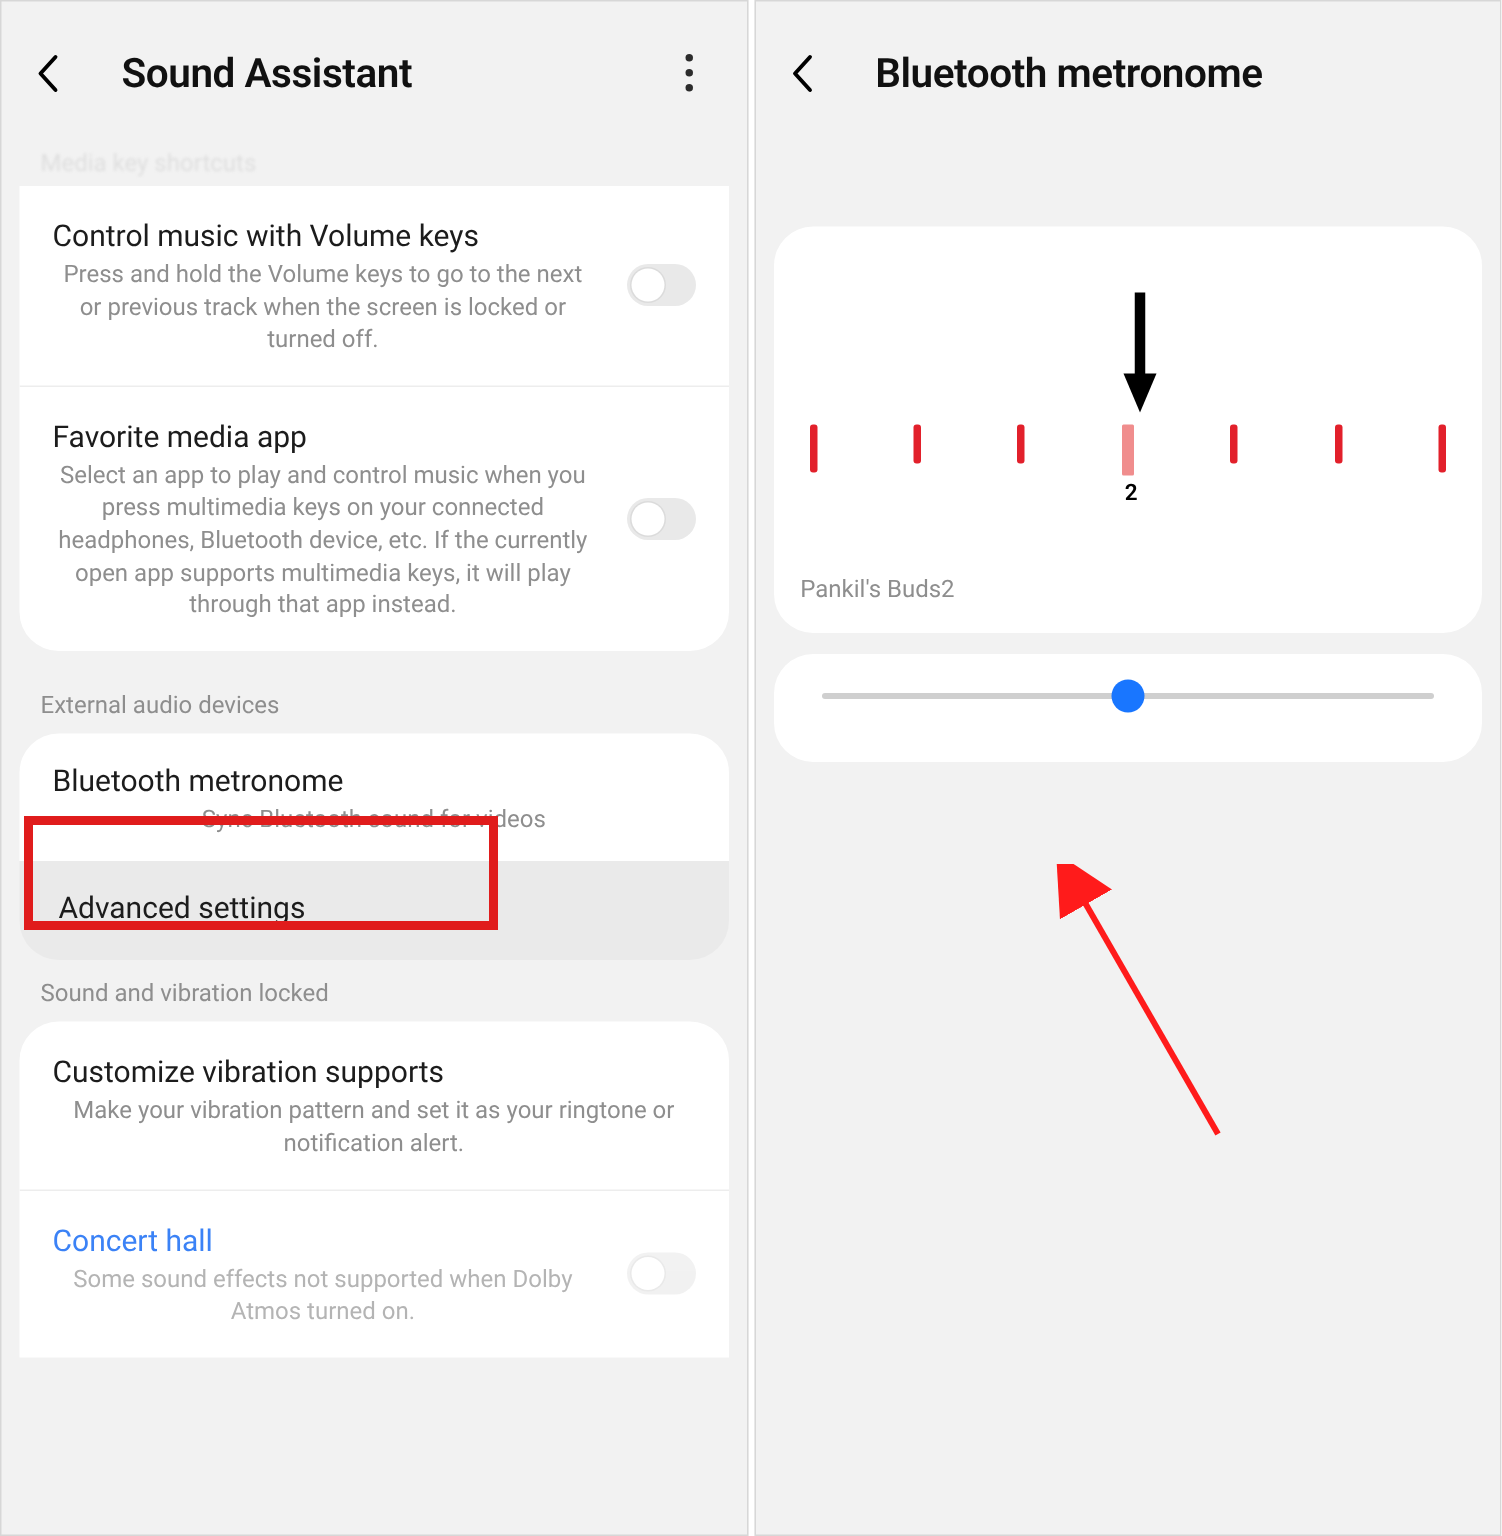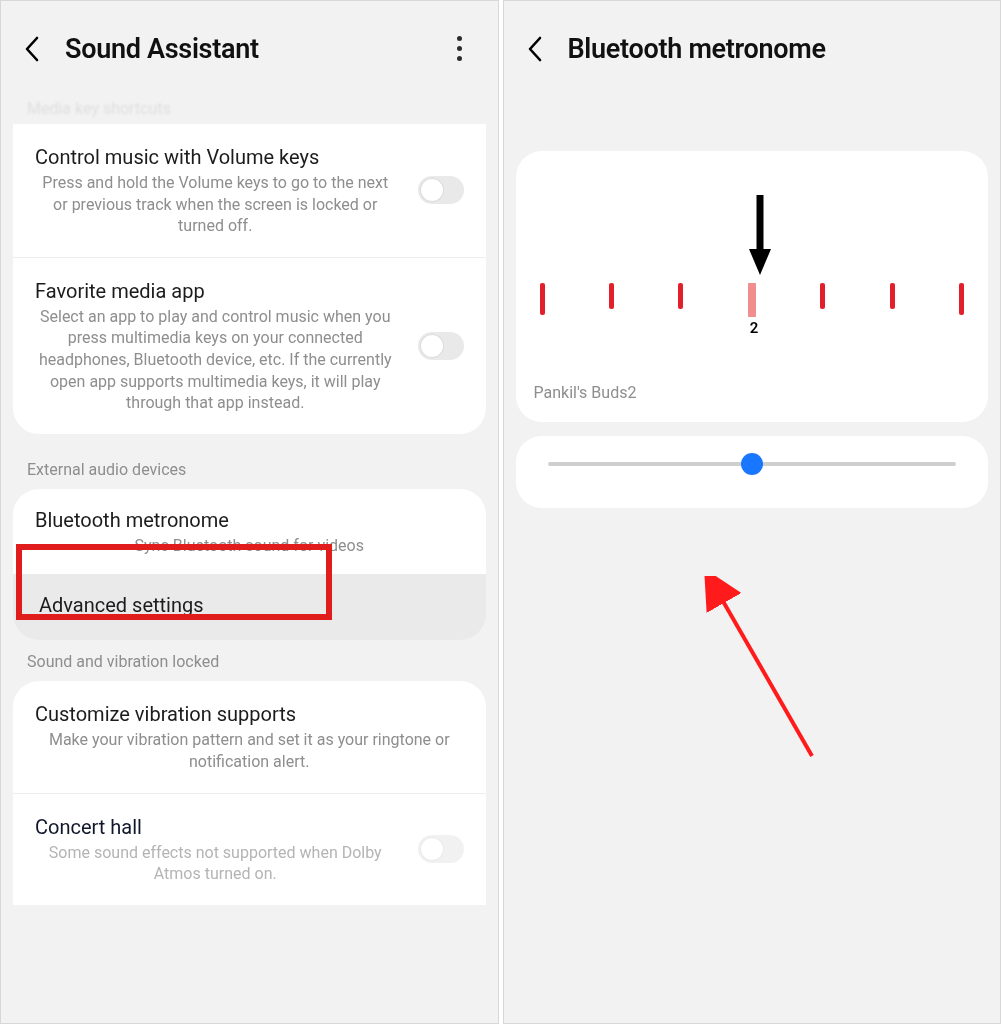--- a/index.html
+++ b/index.html
@@ -37,21 +37,21 @@
     border:1px solid #d7d7d7;
   }
   .phone + .phone{margin-left:4px;}
 
   
   .hdr{
     height:95px;
     display:flex;
     align-items:center;
     padding:0 18px 0 8px;
-    gap:8px;
+    gap:24px;
   }
   .back{
     width:48px;height:48px;
     display:flex;align-items:center;justify-content:center;
     color:#000;
   }
   .title{
     font-size:27px;
     font-weight:600;
     letter-spacing:-0.3px;
@@ -92,21 +92,21 @@
     line-height:1.3;
     color:#1c1c1c;
     margin-bottom:2px;
   }
   .row-sub{
     font-size:16px;
     line-height:1.35;
     color:var(--muted);
     text-align:center;
   }
-  .row.disabled .row-title{color:#0f172a;}
+  .row.disabled .row-title{color:#3b82f6;}
   .row.disabled .row-sub{color:#b4b4b4;}
 
   .section-label{
     font-size:16px;
     color:var(--muted);
     padding:12px 26px 10px;
   }
 
   
   .cutoff{

